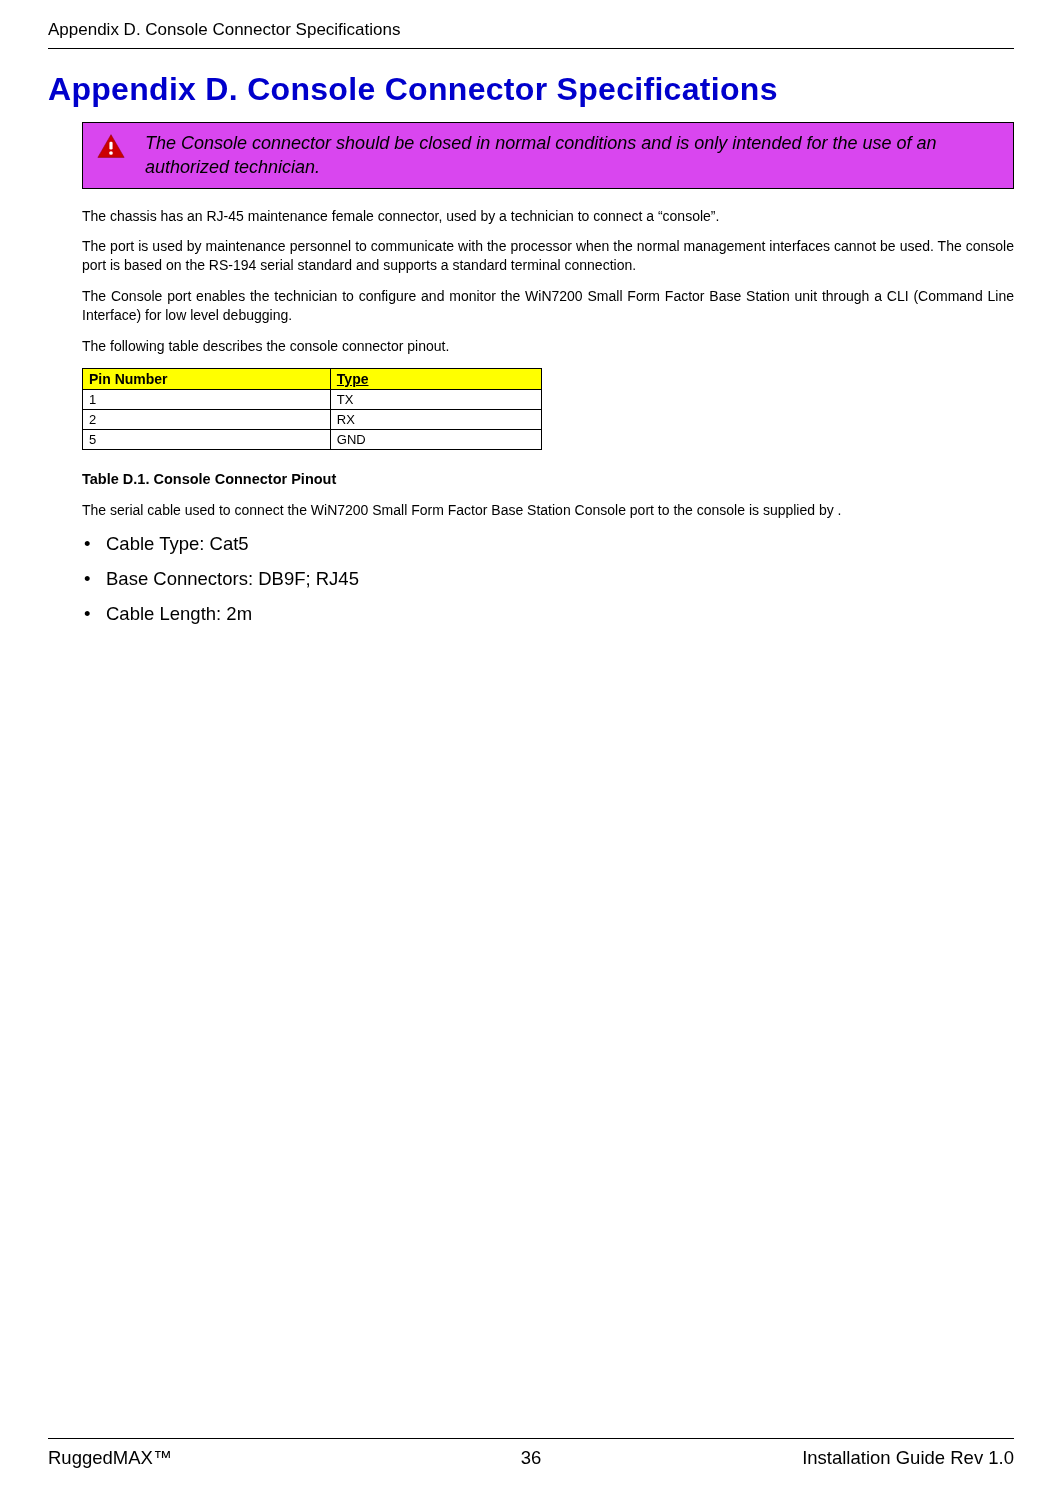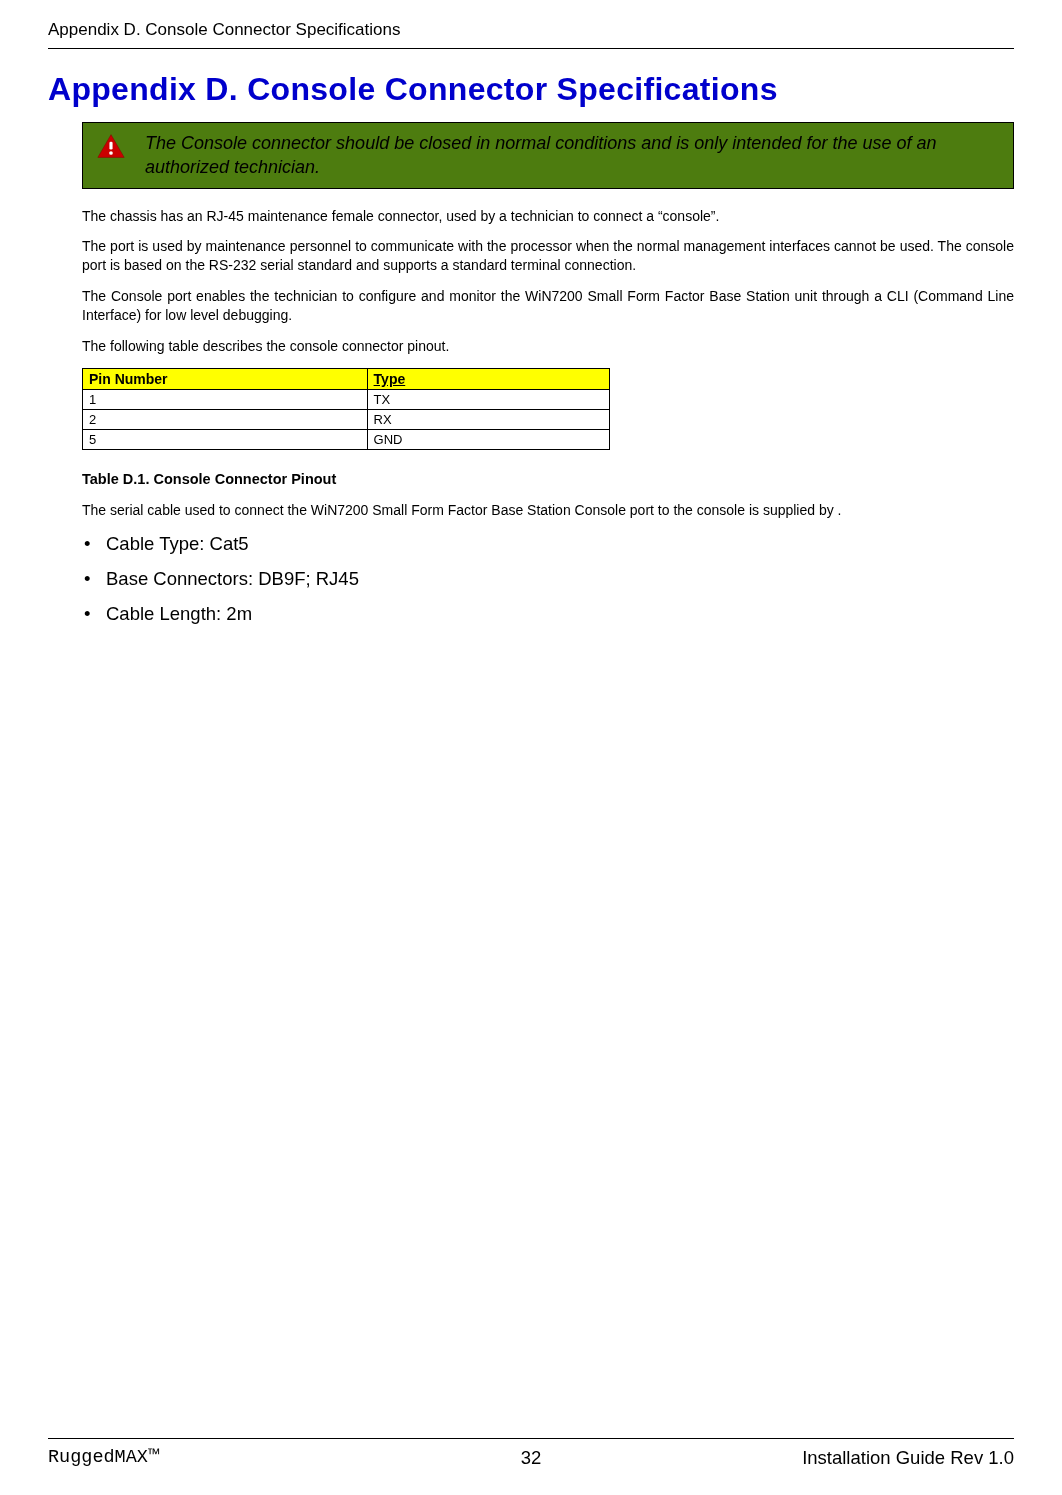--- a/index.html
+++ b/index.html
@@ -25,21 +25,21 @@
     }
     .section-title {
       font-size: 32px;
       font-weight: bold;
       color: #0000cc;
       margin-bottom: 14px;
       letter-spacing: 0.3px;
     }
     .alert-box {
       border: 1px solid #000;
-      background: #4d7c0f;
+      background: #d946ef;
       padding: 8px 14px 8px 14px;
       margin: 0 0 18px 34px;
       display: flex;
       align-items: flex-start;
     }
     .alert-icon {
       flex-shrink: 0;
       width: 28px;
       height: 26px;
       margin-right: 20px;
@@ -52,21 +52,21 @@
     }
     .body-para {
       margin: 0 0 12px 34px;
       font-size: 14px;
       line-height: 1.35;
       text-align: justify;
     }
     .pinout-table {
       border-collapse: collapse;
       margin: 8px 0 6px 34px;
-      width: 528px;
+      width: 460px;
     }
     .pinout-table th {
       background: #ffff00;
       font-weight: bold;
       text-align: left;
       border: 1px solid #000;
       padding: 2px 6px;
       font-size: 14px;
     }
     .pinout-table td {
@@ -102,21 +102,20 @@
       right: 48px;
       bottom: 26px;
       border-top: 1px solid #000;
       padding-top: 8px;
       display: flex;
       justify-content: space-between;
       font-size: 18.5px;
     }
     .footer-left {
       text-align: left;
-      font-family: Liberation Mono, monospace;
     }
     .footer-center {
       text-align: center;
       position: absolute;
       left: 0;
       right: 0;
       pointer-events: none;
     }
     .footer-right {
       text-align: right;
@@ -143,21 +142,21 @@
     <svg viewBox="0 0 32 28" width="28" height="26">
       <polygon points="16,1 31,27 1,27" fill="#cc0000" stroke="#880000" stroke-width="0.6"></polygon>
       <rect x="14.2" y="9" width="3.6" height="9" rx="1.5" fill="#ffffff"></rect>
       <circle cx="16" cy="22" r="2.1" fill="#ffffff"></circle>
     </svg>
   </span>
   <span class="alert-text">The Console connector should be closed in normal conditions and is only intended for the use of an authorized technician.</span>
 </div>
 
 <p class="body-para">The chassis has an RJ-45 maintenance female connector, used by a technician to connect a “console”.</p>
-<p class="body-para">The port is used by maintenance personnel to communicate with the processor when the normal management interfaces cannot be used. The console port is based on the RS-232 serial standard and supports a standard terminal connection.</p>
+<p class="body-para">The port is used by maintenance personnel to communicate with the processor when the normal management interfaces cannot be used. The console port is based on the RS-194 serial standard and supports a standard terminal connection.</p>
 <p class="body-para">The Console port enables the technician to configure and monitor the WiN7200 Small Form Factor Base Station unit through a CLI (Command Line Interface) for low level debugging.</p>
 <p class="body-para">The following table describes the console connector pinout.</p>
 
 <table class="pinout-table">
   <thead>
     <tr>
       <th class="col-pin">Pin Number</th>
       <th class="col-type">Type</th>
     </tr>
   </thead>
@@ -182,15 +181,15 @@
 <p class="body-para">The serial cable used to connect the WiN7200 Small Form Factor Base Station Console port to the console is supplied by .</p>
 
 <ul class="bullet-list">
   <li>Cable Type: Cat5</li>
   <li>Base Connectors: DB9F; RJ45</li>
   <li>Cable Length: 2m</li>
 </ul>
 
 <div class="page-footer">
   <span class="footer-left">RuggedMAX™</span>
-  <span class="footer-center">32</span>
+  <span class="footer-center">36</span>
   <span class="footer-right">Installation Guide Rev 1.0</span>
 </div>
 
 </body></html>

